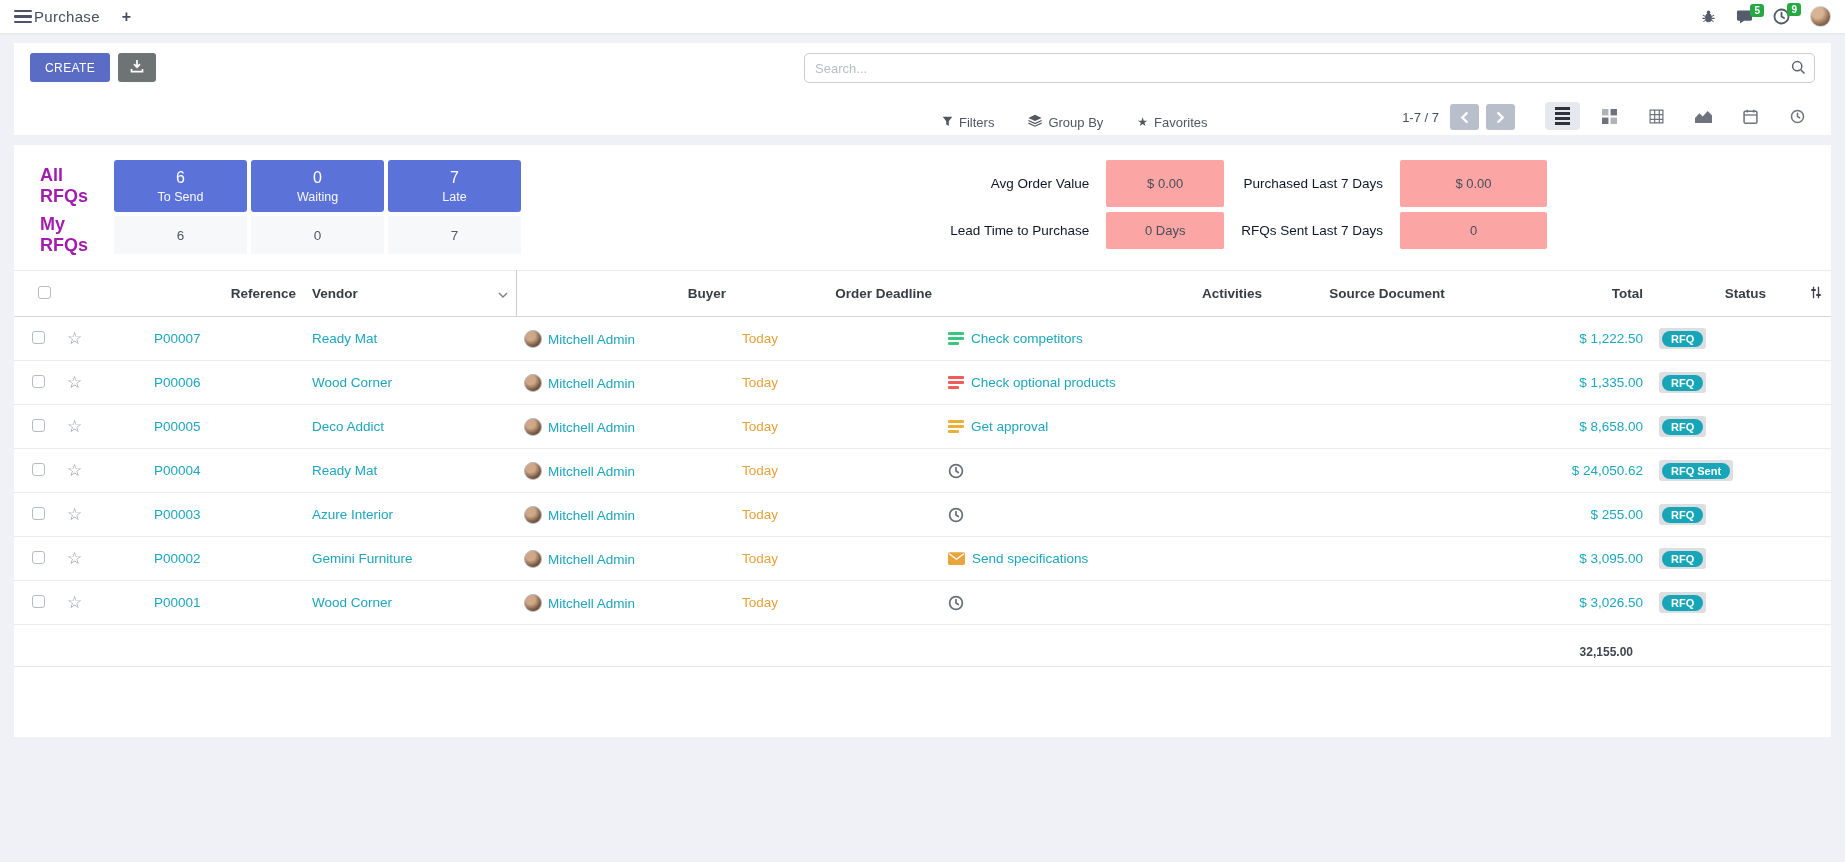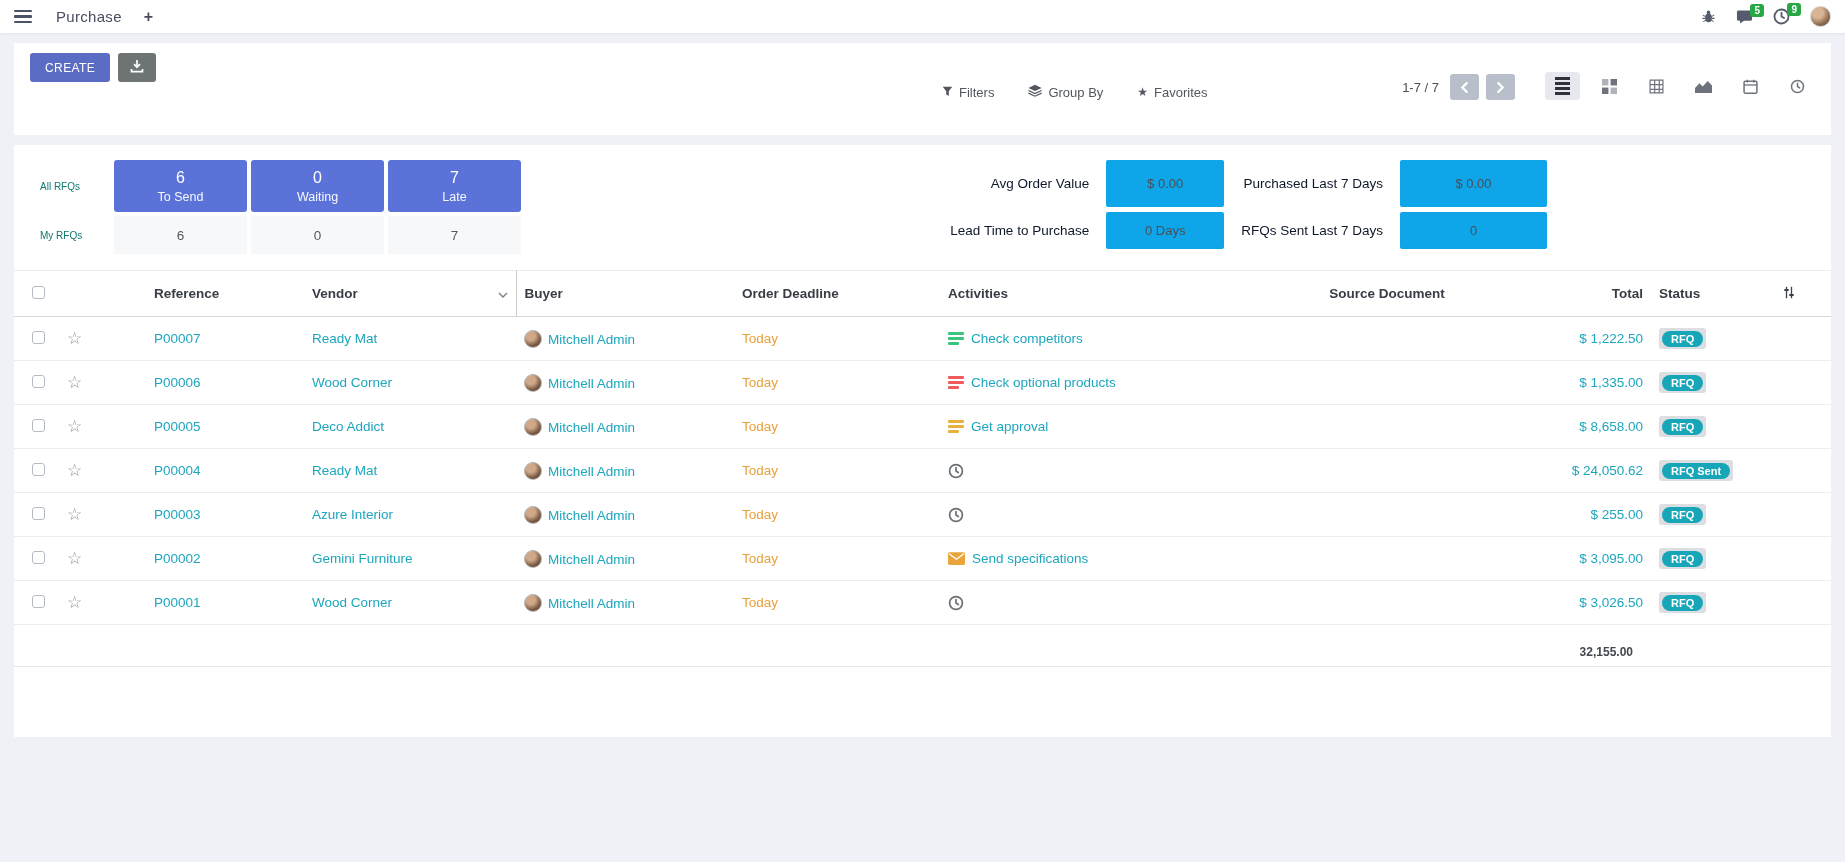--- a/index.html
+++ b/index.html
@@ -3,21 +3,21 @@
 <meta charset="utf-8">
 <style>
   * { margin:0; padding:0; box-sizing:border-box; }
   html,body { width:1845px; height:862px; overflow:hidden; }
   body { background:#eff1f6; font-family:"Liberation Sans", sans-serif; color:#4a4e57; }
 
   
   .navbar { height:33px; background:#fff; display:flex; align-items:center; padding:0 14px; box-shadow:0 1px 2px rgba(0,0,0,.06); position:relative; z-index:5; }
   .hamburger { width:18px; display:inline-flex; flex-direction:column; gap:3px; cursor:pointer; }
   .hamburger i { height:2.5px; background:#4d5366; border-radius:1px; display:block; }
-  .app-name { margin-left:24px; font-size:15px; color:#474d5f; letter-spacing:.3px; }
+  .app-name { margin-left:2px; font-size:15px; color:#474d5f; letter-spacing:.3px; }
   .new-tab { margin-left:22px; font-size:16px; font-weight:bold; color:#474d5f; cursor:pointer; }
   .nav-right { margin-left:auto; display:flex; align-items:center; gap:20px; }
   .nav-ic { position:relative; color:#555b6b; display:inline-flex; cursor:pointer; }
   .nav-badge { position:absolute; top:-5px; right:-11px; background:#28a745; color:#fff; font-size:10px; line-height:13px; padding:0 4px; border-radius:3px; font-weight:bold; }
   .nav-avatar { width:21px; height:21px; border-radius:50%; background:radial-gradient(circle at 35% 30%, #d8b494 0 30%, #8d6a50 65%, #4e3a2c); border:1px solid #cfcfcf; cursor:pointer; }
 
   
   .panel { margin:0 14px; background:#fff; }
   .panel-cp { margin-top:10px; height:92px; padding:10px 16px 8px; display:flex; }
   .panel-main { margin-top:10px; height:592px; }
@@ -44,32 +44,32 @@
   .pager-btn { width:29px; height:26px; background:#b9bfca; border:none; border-radius:3px; color:#fff; cursor:pointer; display:inline-flex; align-items:center; justify-content:center; }
   .view-switcher { display:flex; align-items:center; gap:12px; margin-left:30px; }
   .vs-btn { width:35px; height:28px; display:inline-flex; align-items:center; justify-content:center; color:#6d727c; cursor:pointer; border-radius:4px; }
   .vs-btn.active { background:#e6e8ee; color:#2e323a; }
   .list-glyph { display:inline-flex; flex-direction:column; gap:2.5px; }
   .list-glyph i { width:15px; height:2.5px; background:currentColor; display:block; }
 
   
   .dash { display:flex; padding:15px 12px 10px; }
   .dash-left { display:grid; grid-template-columns:84px 133px 133px 133px; grid-template-rows:52px 38px; gap:4px; align-items:stretch; }
-  .dash-rowlabel { display:flex; align-items:center; padding-left:14px; font-size:10px; font-weight:normal; color:#0f766e; }
+  .dash-rowlabel { display:flex; align-items:center; padding-left:14px; font-size:18px; font-weight:bold; color:#a21caf; }
   .tile-big { background:#5b73d8; border-radius:3px; color:#fff; display:flex; flex-direction:column; align-items:center; justify-content:center; cursor:pointer; }
   .tile-big .t-num { font-size:16px; }
   .tile-big .t-lbl { font-size:12.5px; margin-top:3px; opacity:.95; }
   .tile-small { background:#f7f8fa; display:flex; align-items:center; justify-content:center; font-size:13.5px; color:#54585f; cursor:pointer; }
   .dash-right { margin-left:auto; margin-right:272px; display:grid; grid-template-columns:auto 118px auto 147px; grid-template-rows:47px 37px; column-gap:17px; row-gap:5px; align-items:stretch; }
   .kpi-label { display:flex; align-items:center; justify-content:flex-end; font-size:13.5px; color:#0f172a; }
-  .kpi-value { background:#0ea5e9; border-radius:2px; display:flex; align-items:center; justify-content:center; font-size:13px; color:#4a4e57; }
+  .kpi-value { background:#fca5a5; border-radius:2px; display:flex; align-items:center; justify-content:center; font-size:13px; color:#4a4e57; }
 
   
   table { width:100%; border-collapse:collapse; table-layout:fixed; font-size:13.5px; margin-top:6px; }
-  thead th { height:46px; text-align:left; color:#383d45; font-weight:bold; font-size:13.5px; padding:0 8px; border-bottom:1px solid #d7d7d7; border-top:1px solid #ececec; }
+  thead th { height:46px; text-align:right; color:#383d45; font-weight:bold; font-size:13.5px; padding:0 8px; border-bottom:1px solid #d7d7d7; border-top:1px solid #ececec; }
   th.col-vendor { border-right:1px solid #ccc; }
   .th-vendor-inner { display:flex; align-items:center; justify-content:space-between; }
   th.col-source { text-align:center; }
   th.col-total { text-align:right; }
   tbody td { height:44px; padding:0 8px; border-bottom:1px solid #ececec; vertical-align:middle; }
   tbody tr { cursor:pointer; }
   .cb { display:inline-block; width:13px; height:13px; border:1px solid #b6bac4; border-radius:3px; background:#fff; cursor:pointer; }
   .star { font-size:17px; color:#8f939c; cursor:pointer; }
   .teal { color:#1da6bd; }
   .td-deadline { color:#e5a23c; }
@@ -131,20 +131,29 @@
         <span>
           <svg width="14" height="14" viewBox="0 0 14 14">
               <path d="M7 1v7M4 5.2L7 8.2l3-3" stroke="#fff" stroke-width="1.7" fill="none"></path>
               <path d="M1.5 10v2.6h11V10" stroke="#fff" stroke-width="1.7" fill="none"></path>
             </svg>
         </span>
       </button>
     </div>
   </div>
   <div class="cp-right">
+    <div class="search-wrap">
+      <input class="search-input" type="text" placeholder="Search..." style="">
+      <span class="search-ic">
+        <svg width="15" height="15" viewBox="0 0 15 15">
+            <circle cx="6.2" cy="6.2" r="4.6" fill="none" stroke="currentColor" stroke-width="1.5"></circle>
+            <path d="M9.7 9.7l3.8 3.8" stroke="currentColor" stroke-width="1.5"></path>
+          </svg>
+      </span>
+    </div>
     <div class="filter-bar">
       <div class="fb-group">
         <span class="fb-btn">
           <span><svg width="11" height="11" viewBox="0 0 12 12">
                 <path d="M.8.8h10.4L7.4 5.6v5.2L4.6 9.2V5.6z" fill="currentColor"></path>
               </svg></span>
           <span>Filters</span>
         </span>
         <span class="fb-btn">
           <span><svg width="14" height="13" viewBox="0 0 16 14">

